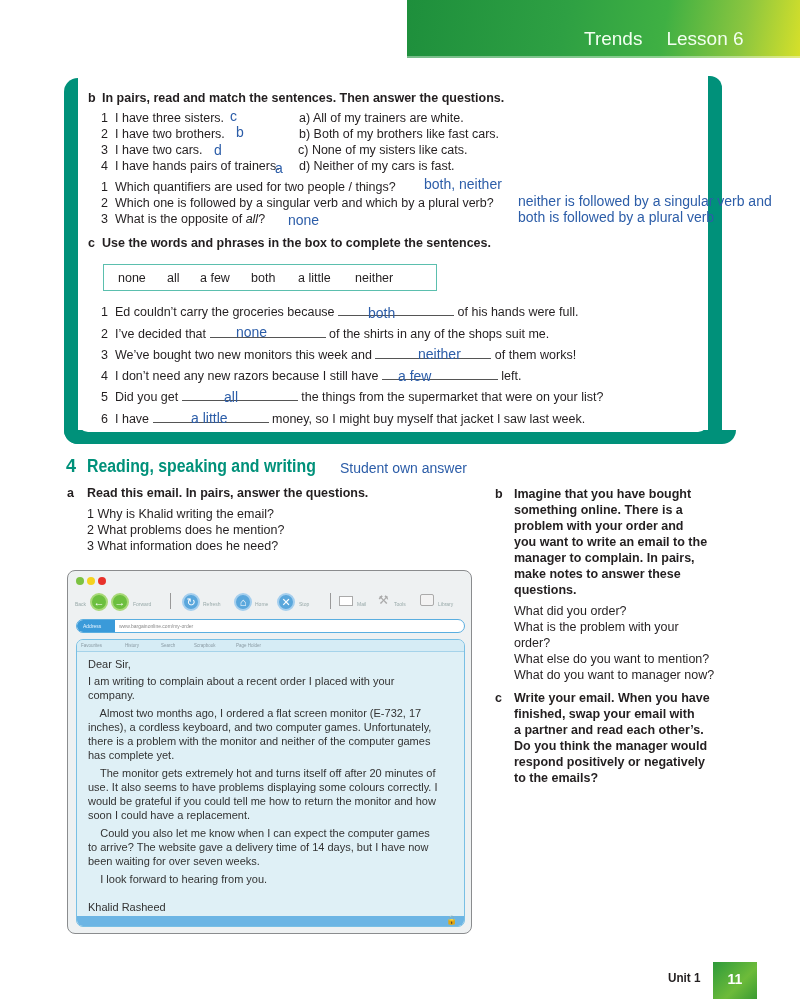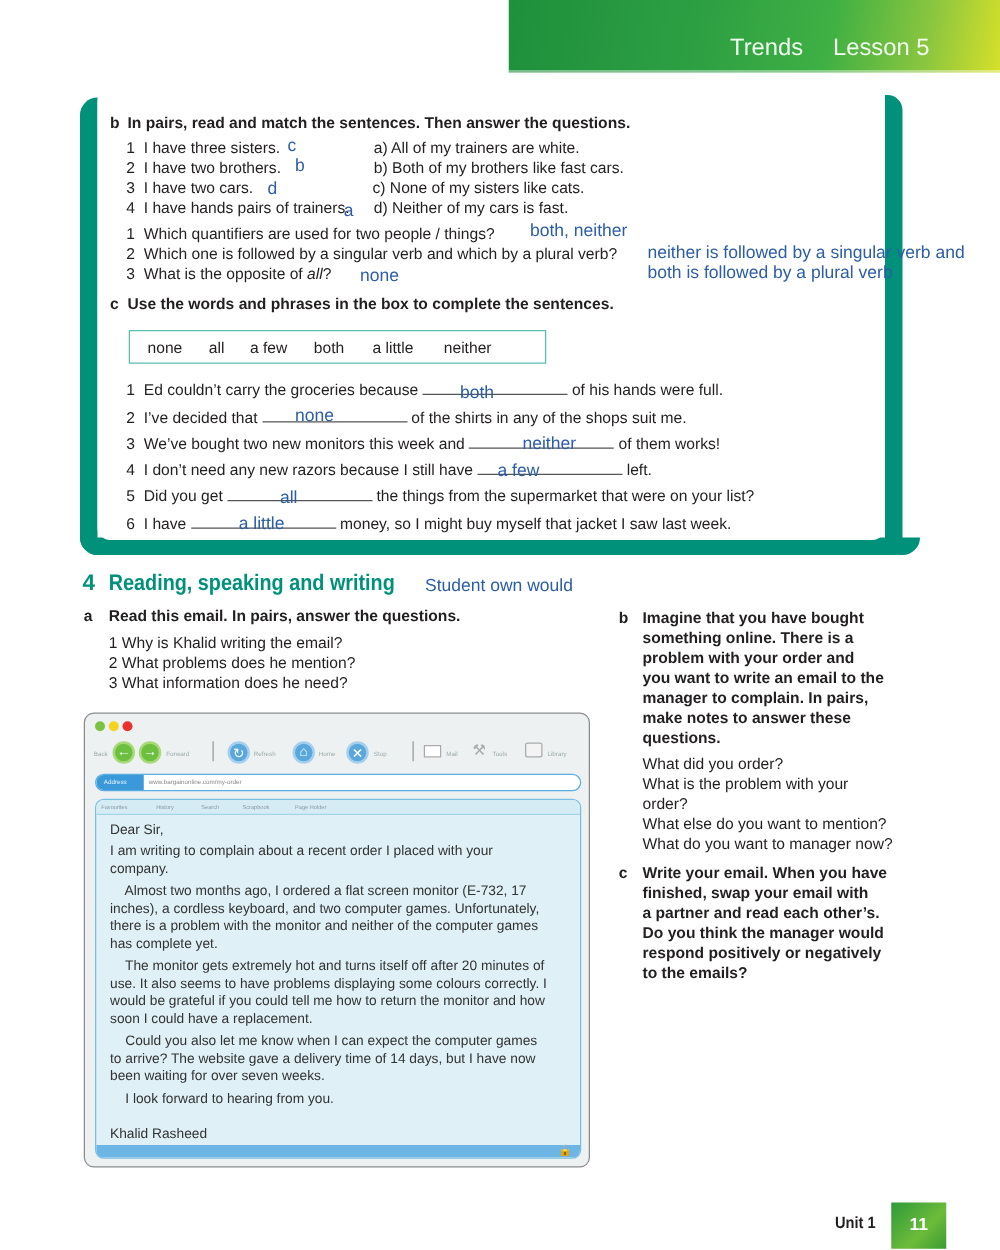--- a/index.html
+++ b/index.html
@@ -42,21 +42,21 @@
   .lock { position: absolute; right: 6px; bottom: 1px; color: #1b6fbf; font-size: 9px; }
 
   .footer-unit { position: absolute; left: 668px; top: 970px; font-size: 13px; font-weight: bold; transform: scaleX(.9); transform-origin: left; }
   .footer-page { position: absolute; left: 713px; top: 962px; width: 44px; height: 37px; background: linear-gradient(135deg, #2e9a3b, #6dbb3a 60%, #3a9b32); color: #fff; font-weight: bold; font-size: 14px; text-align: center; padding-top: 9px; }
 </style>
 </head>
 <body>
 
 <div class="banner">
   <div class="banner-text">
-    <span>Trends</span><span>Lesson 5</span>
+    <span>Trends</span><span>Lesson 6</span>
   </div>
 </div>
 
 <div class="frame-left"></div>
 <div class="frame-bottom"></div>
 <div class="frame-right"></div>
 <div class="frame-inner"></div>
 
 <div class="t b" style="left:88px;top:90px;">b</div>
 <div class="t b" style="left:102px;top:90px;">In pairs, read and match the sentences. Then answer the questions.</div>
@@ -108,21 +108,21 @@
 <div class="ans" style="left:398px;top:368px;">a few</div>
 
 <div class="t" style="left:101px;top:389px;"><span class="num">5</span><span>Did you get</span> <span class="blank" style="width:116px;"></span> <span>the things from the supermarket that were on your list?</span></div>
 <div class="ans" style="left:224px;top:389px;">all</div>
 
 <div class="t" style="left:101px;top:411px;"><span class="num">6</span><span>I have</span> <span class="blank" style="width:116px;"></span> <span>money, so I might buy myself that jacket I saw last week.</span></div>
 <div class="ans" style="left:191px;top:410px;">a little</div>
 
 <div class="sec4-num">4</div>
 <div class="sec4-title">Reading, speaking and writing</div>
-<div class="ans" style="left:340px;top:460px;">Student own would</div>
+<div class="ans" style="left:340px;top:460px;">Student own answer</div>
 
 <div class="t b" style="left:67px;top:485px;">a</div>
 <div class="t b" style="left:87px;top:485px;">Read this email. In pairs, answer the questions.</div>
 <div class="t" style="left:87px;top:506px;">1  Why is Khalid writing the email?</div>
 <div class="t" style="left:87px;top:522px;">2  What problems does he mention?</div>
 <div class="t" style="left:87px;top:538px;">3  What information does he need?</div>
 
 <div class="t b" style="left:495px;top:486px;">b</div>
 <div class="t b" style="left:514px;top:486px;">Imagine that you have bought</div>
 <div class="t b" style="left:514px;top:502px;">something online. There is a</div>

